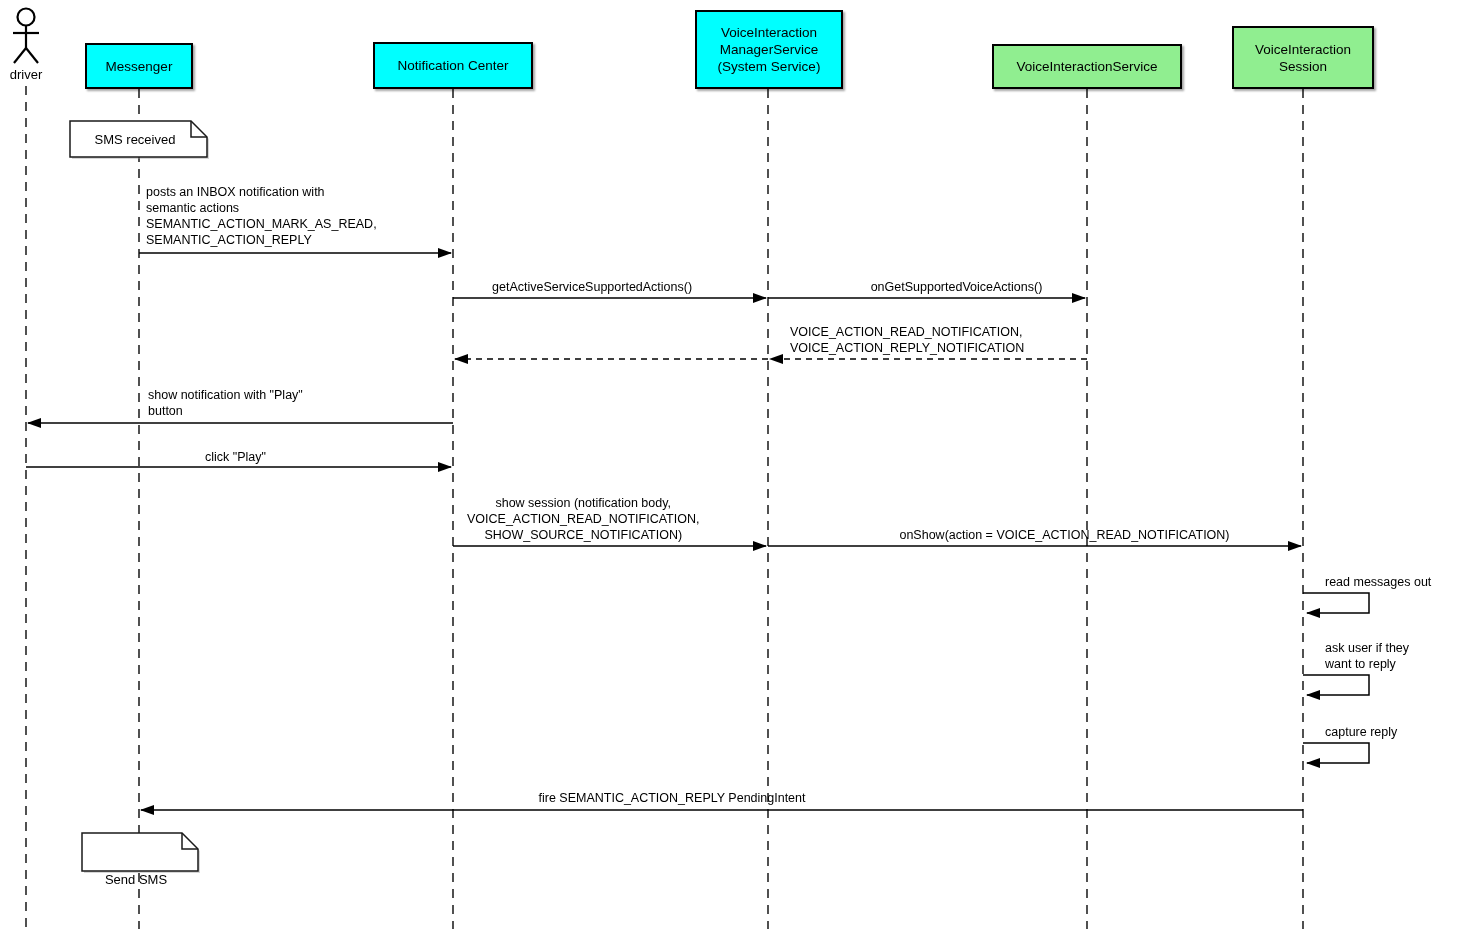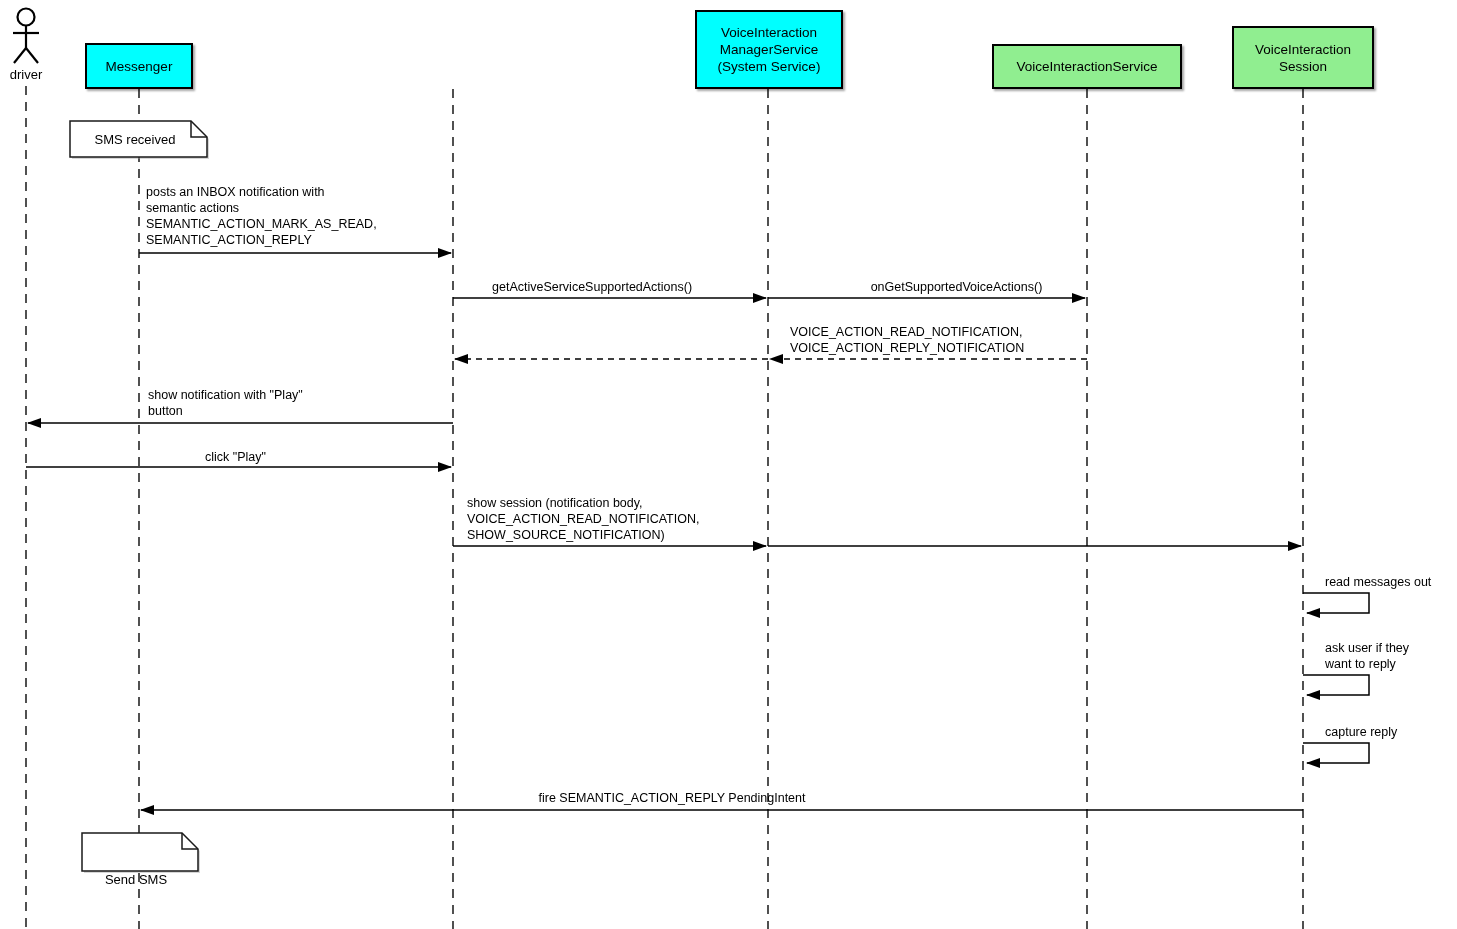--- a/index.html
+++ b/index.html
@@ -76,20 +76,21 @@
     <g>
       <polygon points="84,835 184,835 200,851 200,873 84,873" fill="#999" opacity="0.4"></polygon>
       <polygon points="82,833 182,833 198,849 198,871 82,871" fill="#ffffff" stroke="#1a1a1a" stroke-width="1.5"></polygon>
       <polyline points="182,833 182,849 198,849" fill="none" stroke="#1a1a1a" stroke-width="1.5"></polyline>
     </g>
   </svg>
 
   <div class="actor-label" style="left:4px; top:67px; width:44px;">driver</div>
 
   <div class="participant" style="left: 85px; top: 43px; width: 104px; height: 42px; background-color: rgb(0, 255, 255);">Messenger</div>
+  <div class="participant" style="left: 373px; top: 42px; width: 156px; height: 43px; background-color: rgb(0, 255, 255);">Notification Center</div>
   <div class="participant" style="left: 695px; top: 10px; width: 144px; height: 75px; background-color: rgb(0, 255, 255);">VoiceInteraction
 ManagerService
 (System Service)</div>
   <div class="participant" style="left: 992px; top: 44px; width: 186px; height: 41px; background-color: rgb(144, 238, 144);">VoiceInteractionService</div>
   <div class="participant" style="left: 1232px; top: 26px; width: 138px; height: 59px; background-color: rgb(144, 238, 144);">VoiceInteraction
 Session</div>
 
   <div class="note-label" style="left:70px; top:121px; width:130px; height:36px;">SMS received</div>
   <div class="note-label" style="left:82px; top:860px; width:108px; height:38px;">Send SMS</div>
 
@@ -97,22 +98,23 @@
 semantic actions
 SEMANTIC_ACTION_MARK_AS_READ,
 SEMANTIC_ACTION_REPLY</div>
   <div class="msg-label" style="left:492px; top:279px;text-align:right;">getActiveServiceSupportedActions()</div>
   <div class="msg-label centered" style="left:768px; top:279px; width:319px;">onGetSupportedVoiceActions()</div>
   <div class="msg-label" style="left:790px; top:324px;">VOICE_ACTION_READ_NOTIFICATION,
 VOICE_ACTION_REPLY_NOTIFICATION</div>
   <div class="msg-label" style="left:148px; top:387px;">show notification with "Play"
 button</div>
   <div class="msg-label" style="left:205px; top:449px;">click "Play"</div>
-  <div class="msg-label" style="left:467px; top:495px;">show session (notification body,
+  <div class="msg-label" style="left:467px; top:495px;text-align:center;">show session (notification body,
 VOICE_ACTION_READ_NOTIFICATION,
 SHOW_SOURCE_NOTIFICATION)</div>
+  <div class="msg-label centered" style="left:768px; top:527px; width:535px;">onShow(action = VOICE_ACTION_READ_NOTIFICATION)</div>
   <div class="msg-label" style="left:1325px; top:574px;">read messages out</div>
   <div class="msg-label" style="left:1325px; top:640px;">ask user if they
 want to reply</div>
   <div class="msg-label" style="left:1325px; top:724px;">capture reply</div>
   <div class="msg-label centered" style="left:139px; top:790px; width:1008px;">fire SEMANTIC_ACTION_REPLY PendingIntent</div>
 
 </div>
 
 </body></html>

